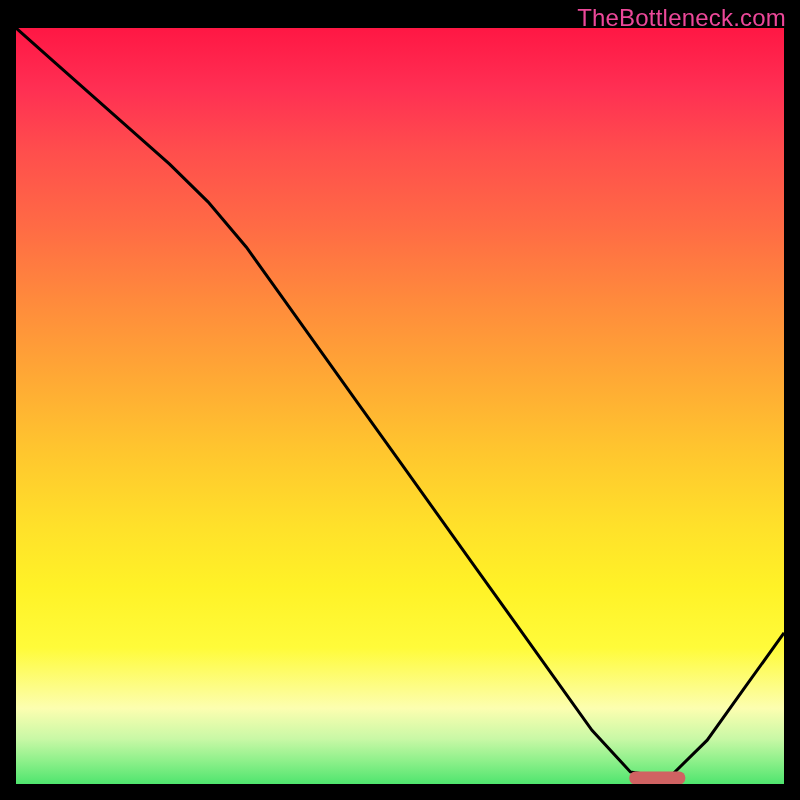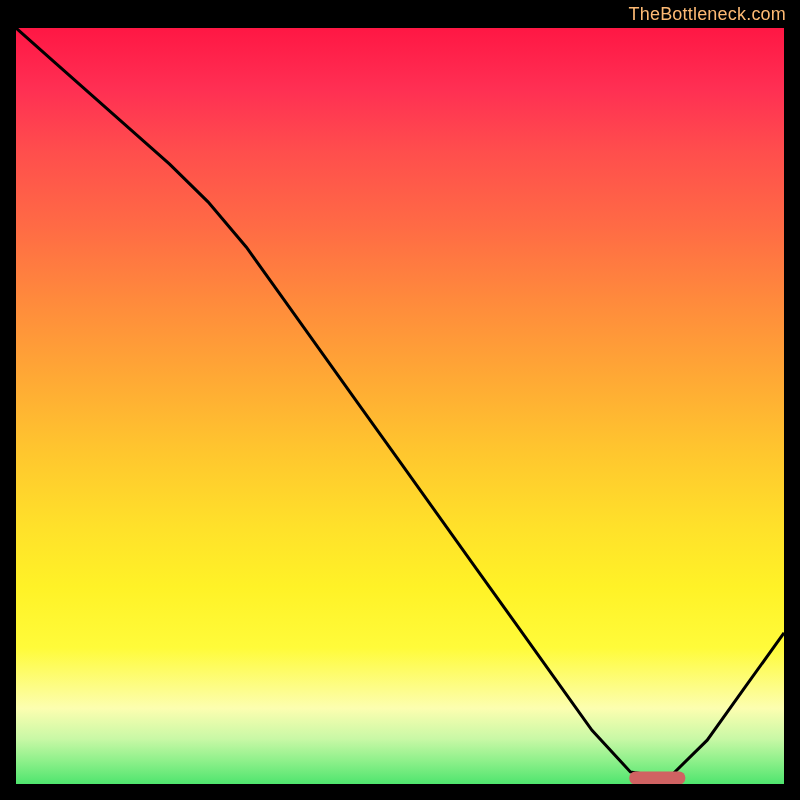--- a/index.html
+++ b/index.html
@@ -14,22 +14,22 @@
     position: relative;
     width: 800px;
     height: 800px;
     background: #000;
   }
   .watermark {
     position: absolute;
     top: 4px;
     right: 14px;
     font-family: Arial, Helvetica, sans-serif;
-    font-size: 18px;
-    color: #fdba74;
+    font-size: 24px;
+    color: #ec4899;
     letter-spacing: 0.2px;
   }
   .plot {
     position: absolute;
     left: 16px;
     top: 28px;
     width: 768px;
     height: 756px;
     background: linear-gradient(to bottom,
       #ff1744 0%,

